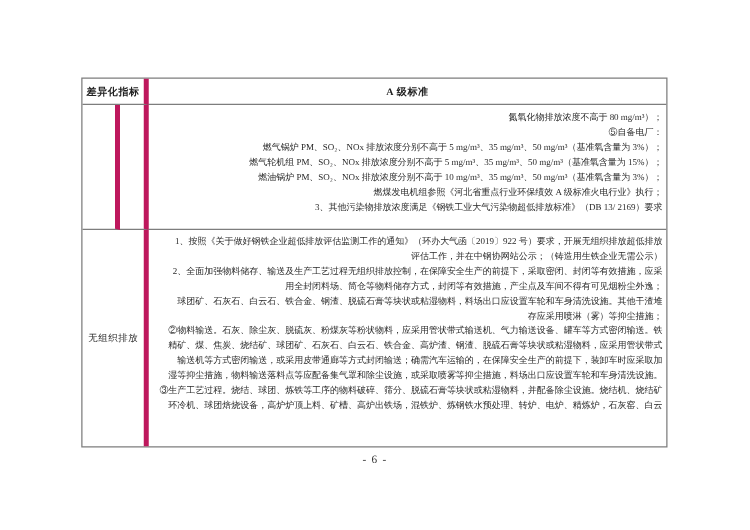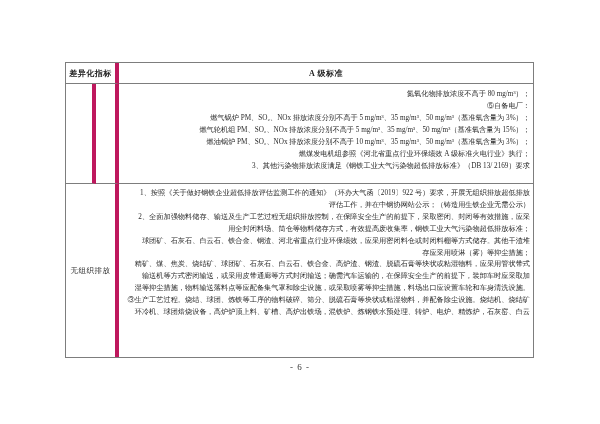--- a/index.html
+++ b/index.html
@@ -70,23 +70,24 @@
         <div class="line">3、其他污染物排放浓度满足《钢铁工业大气污染物超低排放标准》（DB 13/ 2169）要求</div>
       </div>
     </div>
 
     <div class="tr row2">
       <div class="cell label-col v label-mid">无组织排放</div>
       <div class="cell content-col content-pad">
         <div class="line">1、按照《关于做好钢铁企业超低排放评估监测工作的通知》（环办大气函〔2019〕922 号）要求，开展无组织排放超低排放</div>
         <div class="line">评估工作，并在中钢协网站公示；（铸造用生铁企业无需公示）</div>
         <div class="line">2、全面加强物料储存、输送及生产工艺过程无组织排放控制，在保障安全生产的前提下，采取密闭、封闭等有效措施，应采</div>
-        <div class="line">用全封闭料场、筒仓等物料储存方式，有效提高废收集率，钢铁工业大气污染物超低排放标准；</div>
-        <div class="line">球团矿、石灰石、白云石、铁合金、钢渣、河北省重点行业环保绩效，应采用密闭料仓或封闭料棚等方式储存。其他干渣堆</div>
+        <div class="line">用全封闭料场、筒仓等物料储存方式，封闭等有效措施，产尘点及车间不得有可见烟粉尘外逸；</div>
+        <div class="line">球团矿、石灰石、白云石、铁合金、钢渣、脱硫石膏等块状或粘湿物料，料场出口应设置车轮和车身清洗设施。其他干渣堆</div>
         <div class="line">存应采用喷淋（雾）等抑尘措施；</div>
+        <div class="line">②物料输送。石灰、除尘灰、脱硫灰、粉煤灰等粉状物料，应采用管状带式输送机、气力输送设备、罐车等方式密闭输送。铁</div>
         <div class="line">精矿、煤、焦炭、烧结矿、球团矿、石灰石、白云石、铁合金、高炉渣、钢渣、脱硫石膏等块状或粘湿物料，应采用管状带式</div>
         <div class="line">输送机等方式密闭输送，或采用皮带通廊等方式封闭输送；确需汽车运输的，在保障安全生产的前提下，装卸车时应采取加</div>
         <div class="line">湿等抑尘措施，物料输送落料点等应配备集气罩和除尘设施，或采取喷雾等抑尘措施，料场出口应设置车轮和车身清洗设施。</div>
         <div class="line">③生产工艺过程。烧结、球团、炼铁等工序的物料破碎、筛分、脱硫石膏等块状或粘湿物料，并配备除尘设施。烧结机、烧结矿</div>
         <div class="line">环冷机、球团焙烧设备，高炉炉顶上料、矿槽、高炉出铁场，混铁炉、炼钢铁水预处理、转炉、电炉、精炼炉，石灰窑、白云</div>
       </div>
     </div>
 
   </div>
 

